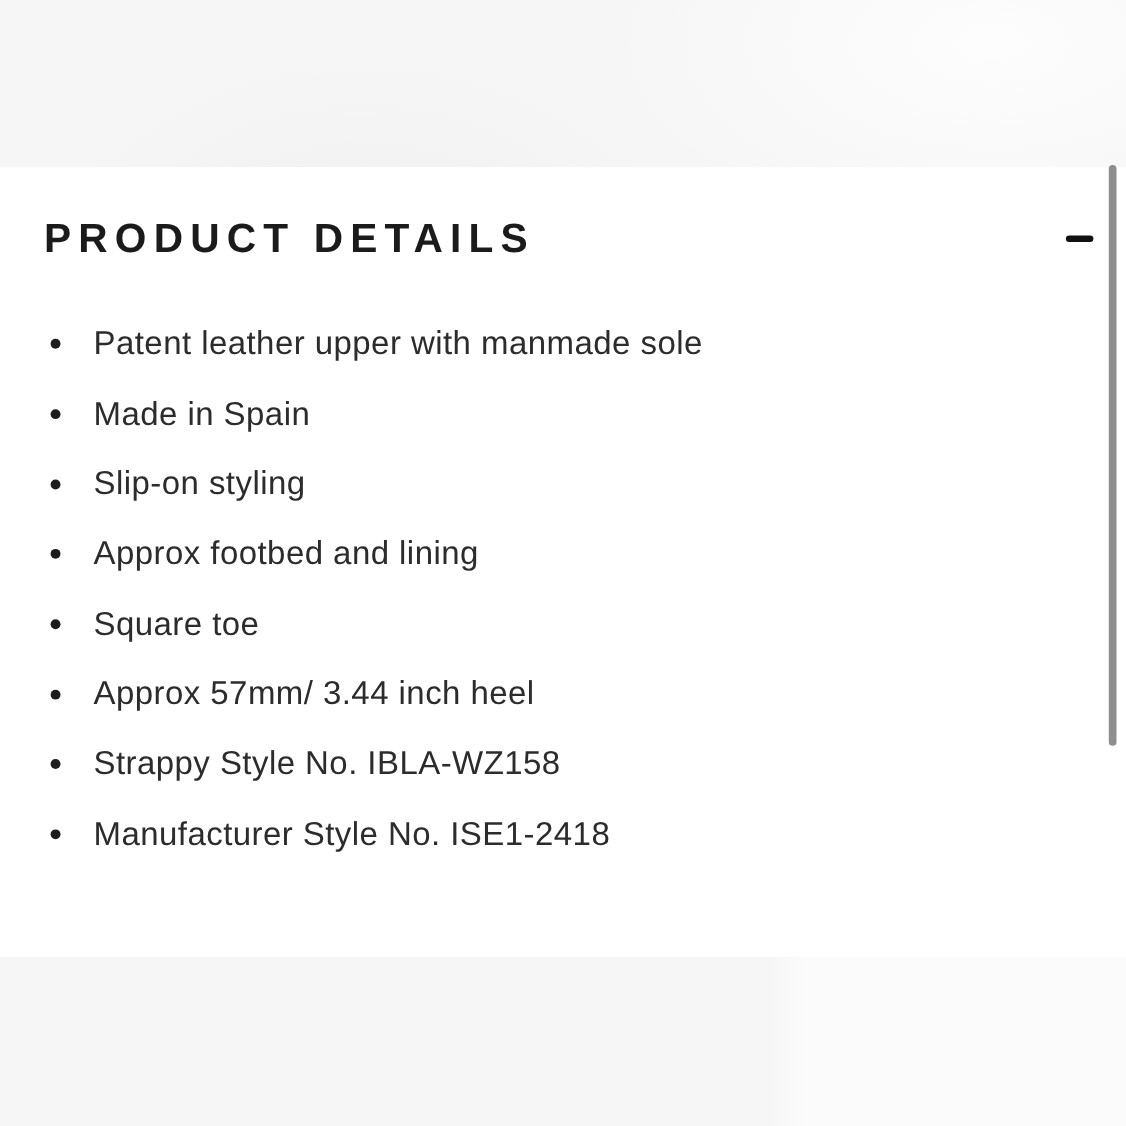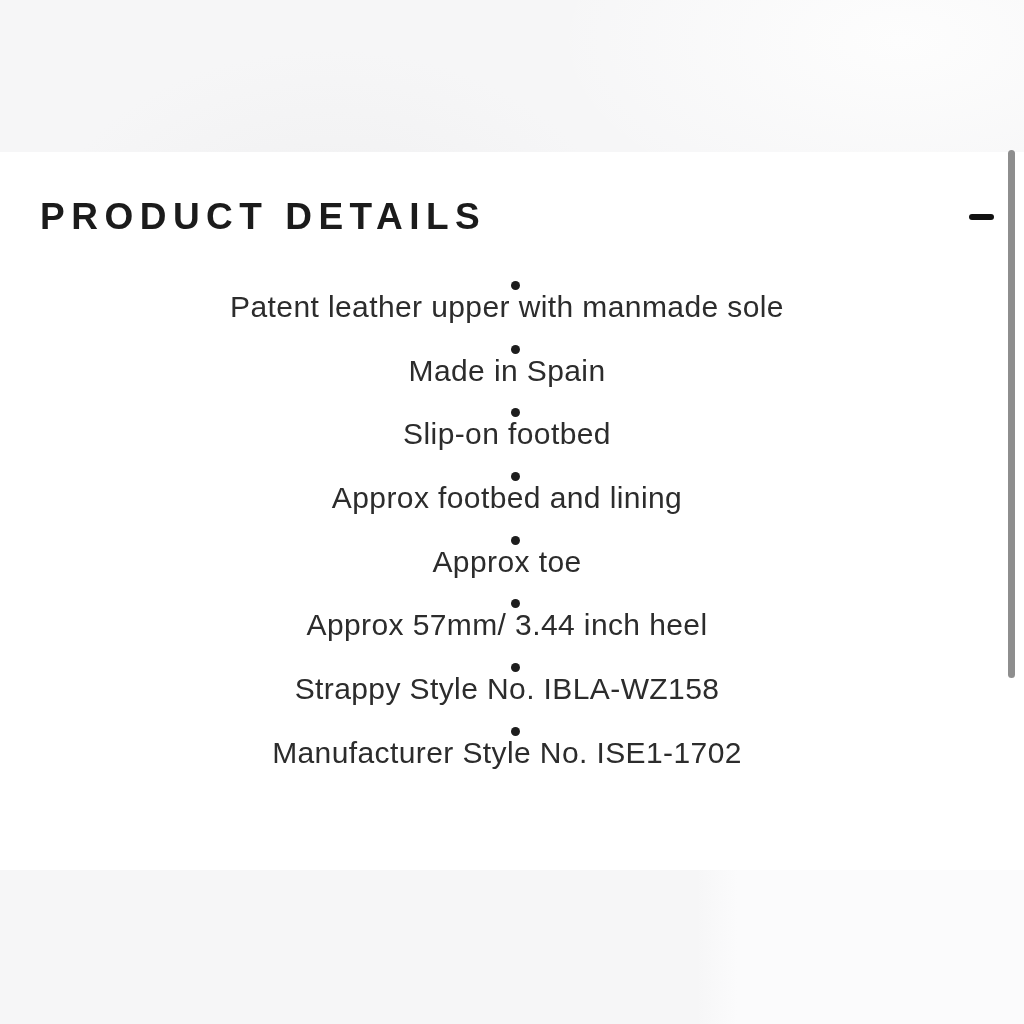--- a/index.html
+++ b/index.html
@@ -81,21 +81,20 @@
     margin: 0;
     padding: 0;
     position: absolute;
     left: 0; right: 40px;
     top: 129px;
   }
   .item {
     height: 63.7px;
     display: flex;
     align-items: center;
-    flex-direction: column;
   }
   .bullet {
     flex: 0 0 auto;
     width: 9px; height: 9px;
     border-radius: 50%;
     background: #1d1d1d;
     margin-left: 46px;
   }
   .item-text {
     margin-left: 30px;
@@ -140,47 +139,47 @@
           <span class="item-text">Patent leather upper with manmade sole</span>
         </li>
 
         <li class="item">
           <span class="bullet"></span>
           <span class="item-text">Made in Spain</span>
         </li>
 
         <li class="item">
           <span class="bullet"></span>
-          <span class="item-text">Slip-on footbed</span>
+          <span class="item-text">Slip-on styling</span>
         </li>
 
         <li class="item">
           <span class="bullet"></span>
           <span class="item-text">Approx footbed and lining</span>
         </li>
 
 
         <li class="item">
           <span class="bullet"></span>
-          <span class="item-text">Approx toe</span>
+          <span class="item-text">Square toe</span>
         </li>
 
         <li class="item">
           <span class="bullet"></span>
           <span class="item-text">Approx 57mm/ 3.44 inch heel</span>
         </li>
 
         <li class="item">
           <span class="bullet"></span>
           <span class="item-text">Strappy Style No. IBLA-WZ158</span>
         </li>
 
         <li class="item">
           <span class="bullet"></span>
-          <span class="item-text">Manufacturer Style No. ISE1-1702</span>
+          <span class="item-text">Manufacturer Style No. ISE1-2418</span>
         </li>
       </ul>
 
   </section>
 
   <div class="scrollbar"></div>
 
 </div>
 
 </body></html>

